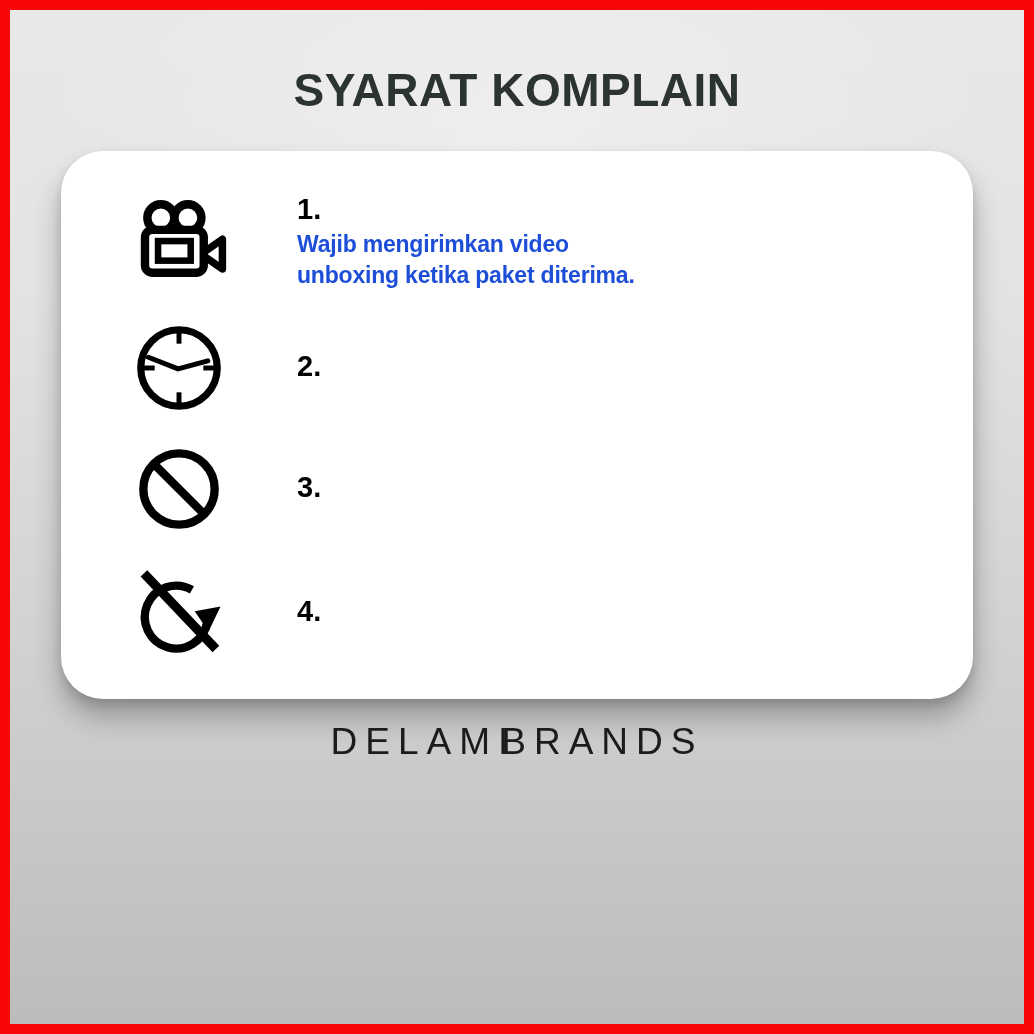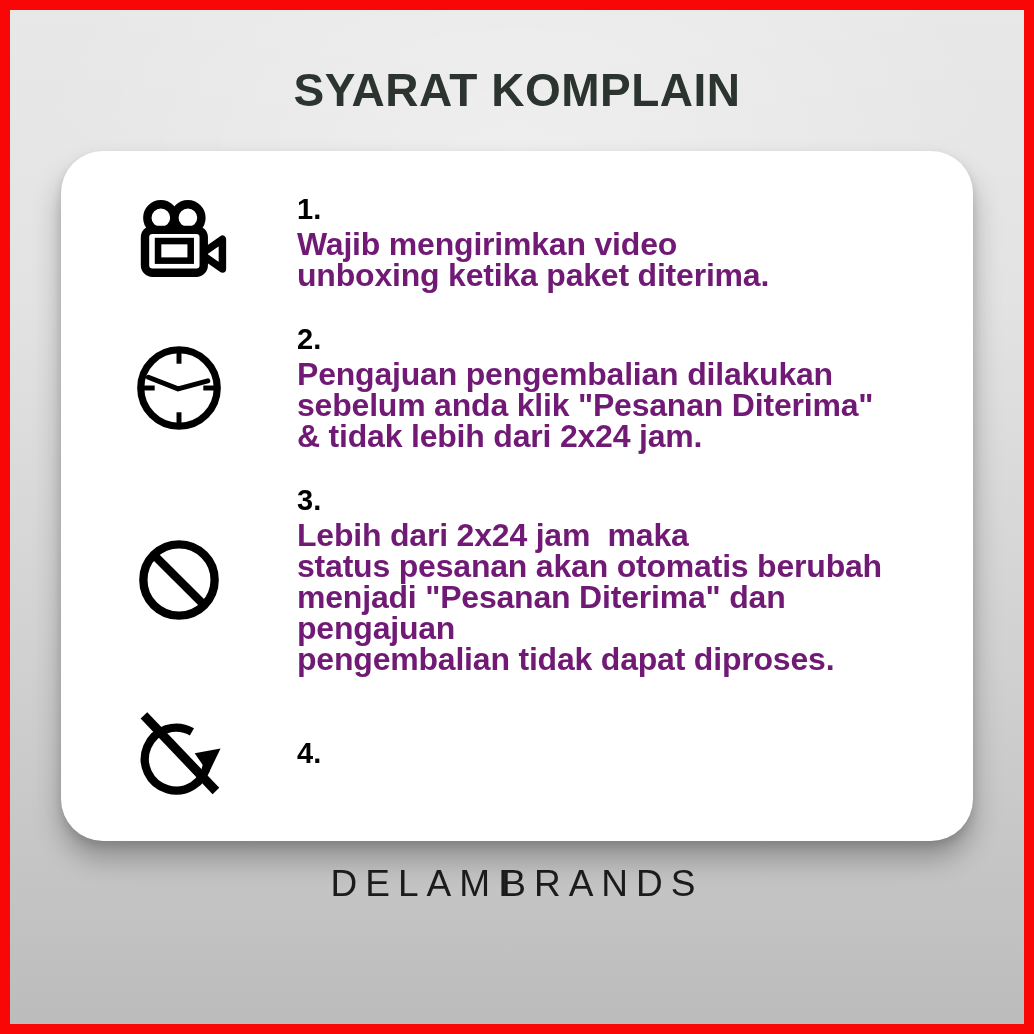--- a/index.html
+++ b/index.html
@@ -61,24 +61,24 @@
   .text-cell { flex: 1; min-width: 0; }
   .num {
     font-weight: 700;
     font-size: 29px;
     line-height: 32px;
     color: #000000;
     margin-bottom: 4px;
   }
   .txt {
     font-weight: 700;
-    font-size: 32px;
+    font-size: 23px;
     line-height: 31px;
     letter-spacing: -0.2px;
-    color: #701a75;
+    color: #1d4ed8;
     white-space: pre-wrap;
   }
   .brand {
     position: relative;
     margin-top: 22px;
     text-align: center;
     font-weight: 400;
     font-size: 37px;
     letter-spacing: 8px;
     color: #1b1b1b;
@@ -121,39 +121,32 @@
           <circle cx="50" cy="50" r="42.5" fill="#ffffff" stroke="#000000" stroke-width="8"></circle>
           <line x1="50" y1="10" x2="50" y2="23" stroke="#000000" stroke-width="5.5"></line>
           <line x1="90" y1="50" x2="77" y2="50" stroke="#000000" stroke-width="5.5"></line>
           <line x1="50" y1="90" x2="50" y2="77" stroke="#000000" stroke-width="5.5"></line>
           <line x1="10" y1="50" x2="23" y2="50" stroke="#000000" stroke-width="5.5"></line>
           <path d="M16 38 L49 51 L82 42" fill="none" stroke="#000000" stroke-width="5.5" stroke-linecap="round" stroke-linejoin="round"></path>
         </svg>
       </div>
       <div class="text-cell">
         <div class="num">2.</div>
-        <div class="txt">Pengajuan pengembalian dilakukan
-sebelum anda klik "Pesanan Diterima"
-&amp; tidak lebih dari 2x24 jam.</div>
       </div>
     </div>
 
     <div class="row">
       <div class="icon-cell">
         <svg width="88" height="88" viewBox="0 0 100 100">
           <circle cx="50" cy="50" r="40.5" fill="#ffffff" stroke="#000000" stroke-width="9.5"></circle>
           <line x1="21.5" y1="21.5" x2="78.5" y2="78.5" stroke="#000000" stroke-width="9.5"></line>
         </svg>
       </div>
       <div class="text-cell">
         <div class="num">3.</div>
-        <div class="txt">Lebih dari 2x24 jam  maka
-status pesanan akan otomatis berubah
-menjadi "Pesanan Diterima" dan pengajuan
-pengembalian tidak dapat diproses.</div>
       </div>
     </div>
 
     <div class="row">
       <div class="icon-cell">
         <svg width="96" height="96" viewBox="0 0 104 104">
           <path d="M 66 27 A 34 34 0 1 0 82.5 62" fill="none" stroke="#000000" stroke-width="9"></path>
           <polygon points="69,50 97,45 84,72" fill="#000000"></polygon>
           <line x1="14" y1="9" x2="92" y2="91" stroke="#000000" stroke-width="10"></line>
         </svg>

